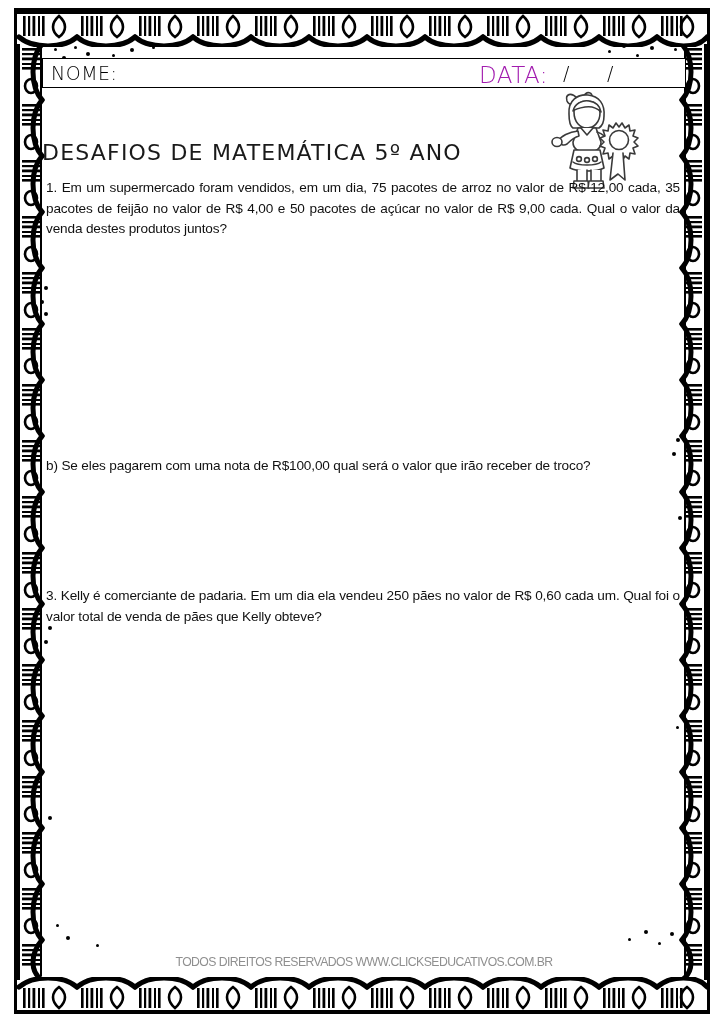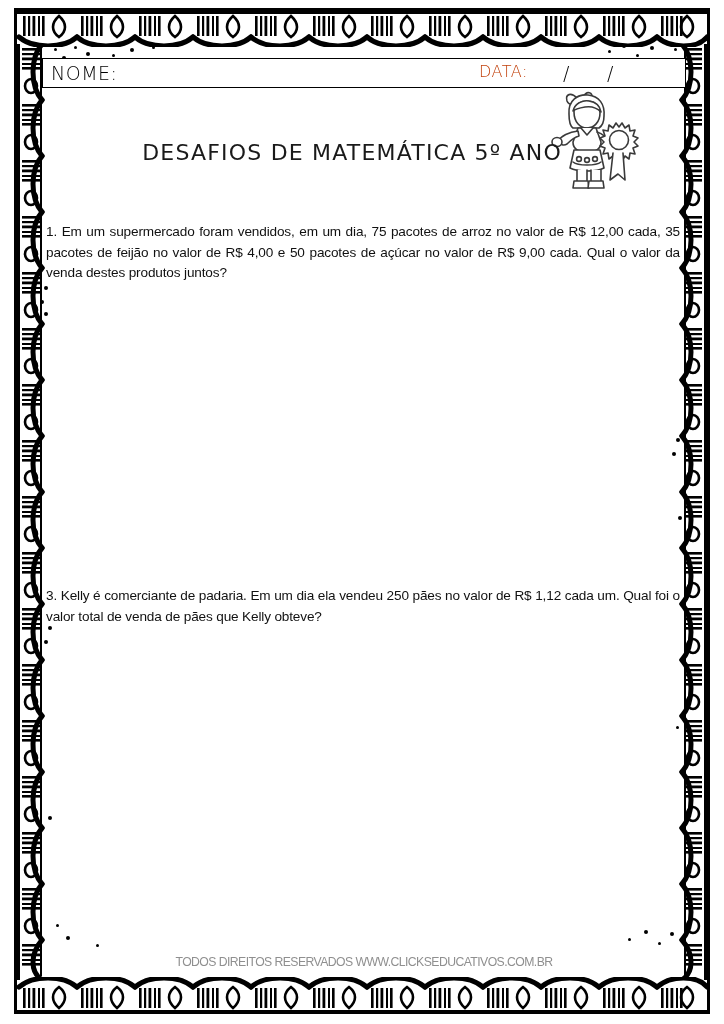--- a/index.html
+++ b/index.html
@@ -99,43 +99,43 @@
     font-size: 19px;
     letter-spacing: 0.5px;
     color: #000;
     font-family: "DejaVu Sans", sans-serif;
     font-weight: 300;
   }
   .namebox .data {
     position: absolute;
     left: 436px;
     top: 3px;
-    font-size: 16px;
+    font-size: 23px;
     letter-spacing: 0.5px;
-    color: #c2410c;
+    color: #a21caf;
     font-family: "DejaVu Sans", sans-serif;
     font-weight: 300;
   }
   .namebox .slash {
     position: absolute;
     top: 3px;
     font-size: 19px;
     color: #000;
     font-family: "DejaVu Sans", sans-serif;
     font-weight: 300;
   }
   .namebox .slash1 { left: 520px; }
   .namebox .slash2 { left: 564px; }
 
   .title {
     position: absolute;
     left: 0;
     top: 88px;
     width: 520px;
-    text-align: right;
+    text-align: left;
     font-family: "DejaVu Sans", sans-serif;
     font-size: 22px;
     font-weight: 400;
     letter-spacing: 1.2px;
     color: #1a1a1a;
   }
 
   .mascot {
     position: absolute;
     left: 505px;
@@ -150,21 +150,21 @@
     width: 634px;
     font-family: "Liberation Sans", sans-serif;
     font-size: 13.6px;
     line-height: 1.52;
     color: #111;
     text-align: justify;
     letter-spacing: -0.15px;
   }
   .q.nojust { text-align: left; }
 
-  .q1 { top: 126px; margin-top: 44px; }
+  .q1 { top: 126px; }
   .q2 { top: 268px; }
   .q2b { top: 404px; }
   .q3 { top: 534px; }
   .q4 { top: 678px; }
   .q4b { top: 796px; }
 
   .q p { margin: 0; }
 
   .footer {
     position: absolute;
@@ -520,23 +520,26 @@
 
     <div class="title">DESAFIOS DE MATEMÁTICA 5º ANO</div>
 
     <div class="q q1">
       <p>1. Em um supermercado foram vendidos, em um dia, 75 pacotes de arroz no valor de R$ 12,00 cada, 35 pacotes de feijão no valor de R$ 4,00 e 50 pacotes de açúcar no valor de R$ 9,00 cada. Qual o valor da venda destes produtos juntos?</p>
     </div>
 
     <div class="q q2">
     </div>
 
+    <div class="q q2b nojust">
+      <p>b) Se eles pagarem com uma nota de R$100,00 qual será o valor que irão receber de troco?</p>
+    </div>
 
     <div class="q q3">
-      <p>3. Kelly é comerciante de padaria. Em um dia ela vendeu 250 pães no valor de R$ 1,12 cada um. Qual foi o valor total de venda de pães que Kelly obteve?</p>
+      <p>3. Kelly é comerciante de padaria. Em um dia ela vendeu 250 pães no valor de R$ 0,60 cada um. Qual foi o valor total de venda de pães que Kelly obteve?</p>
     </div>
 
     <div class="q q4 nojust">
     </div>
 
 
     <div class="footer">TODOS DIREITOS RESERVADOS WWW.CLICKSEDUCATIVOS.COM.BR</div>
 
   </div>
 </div>

